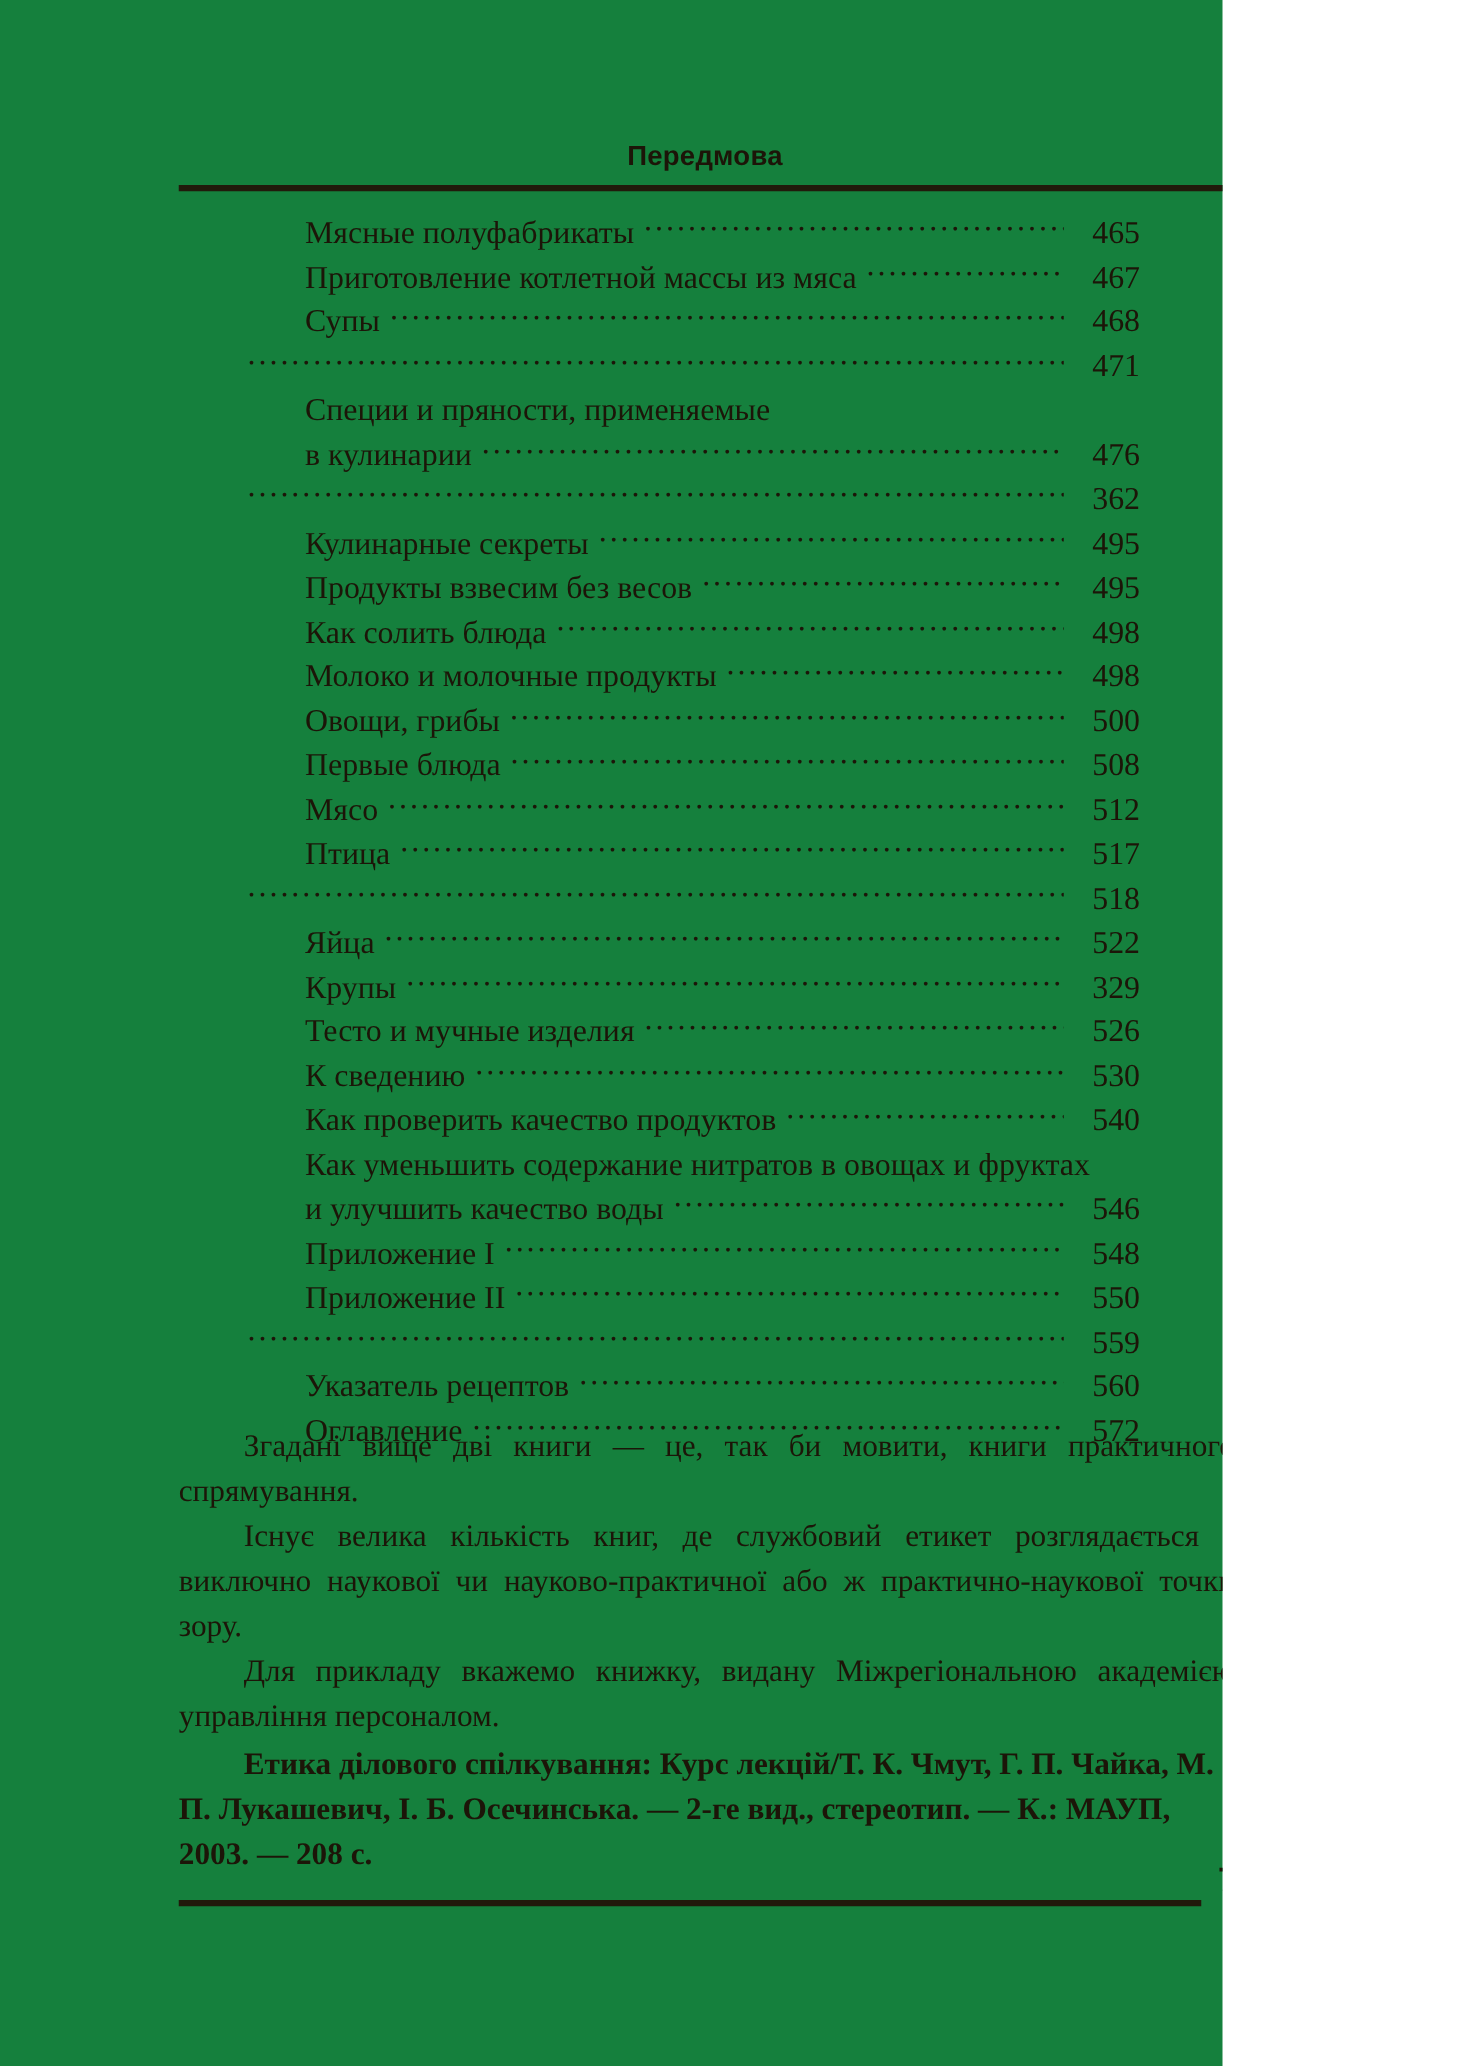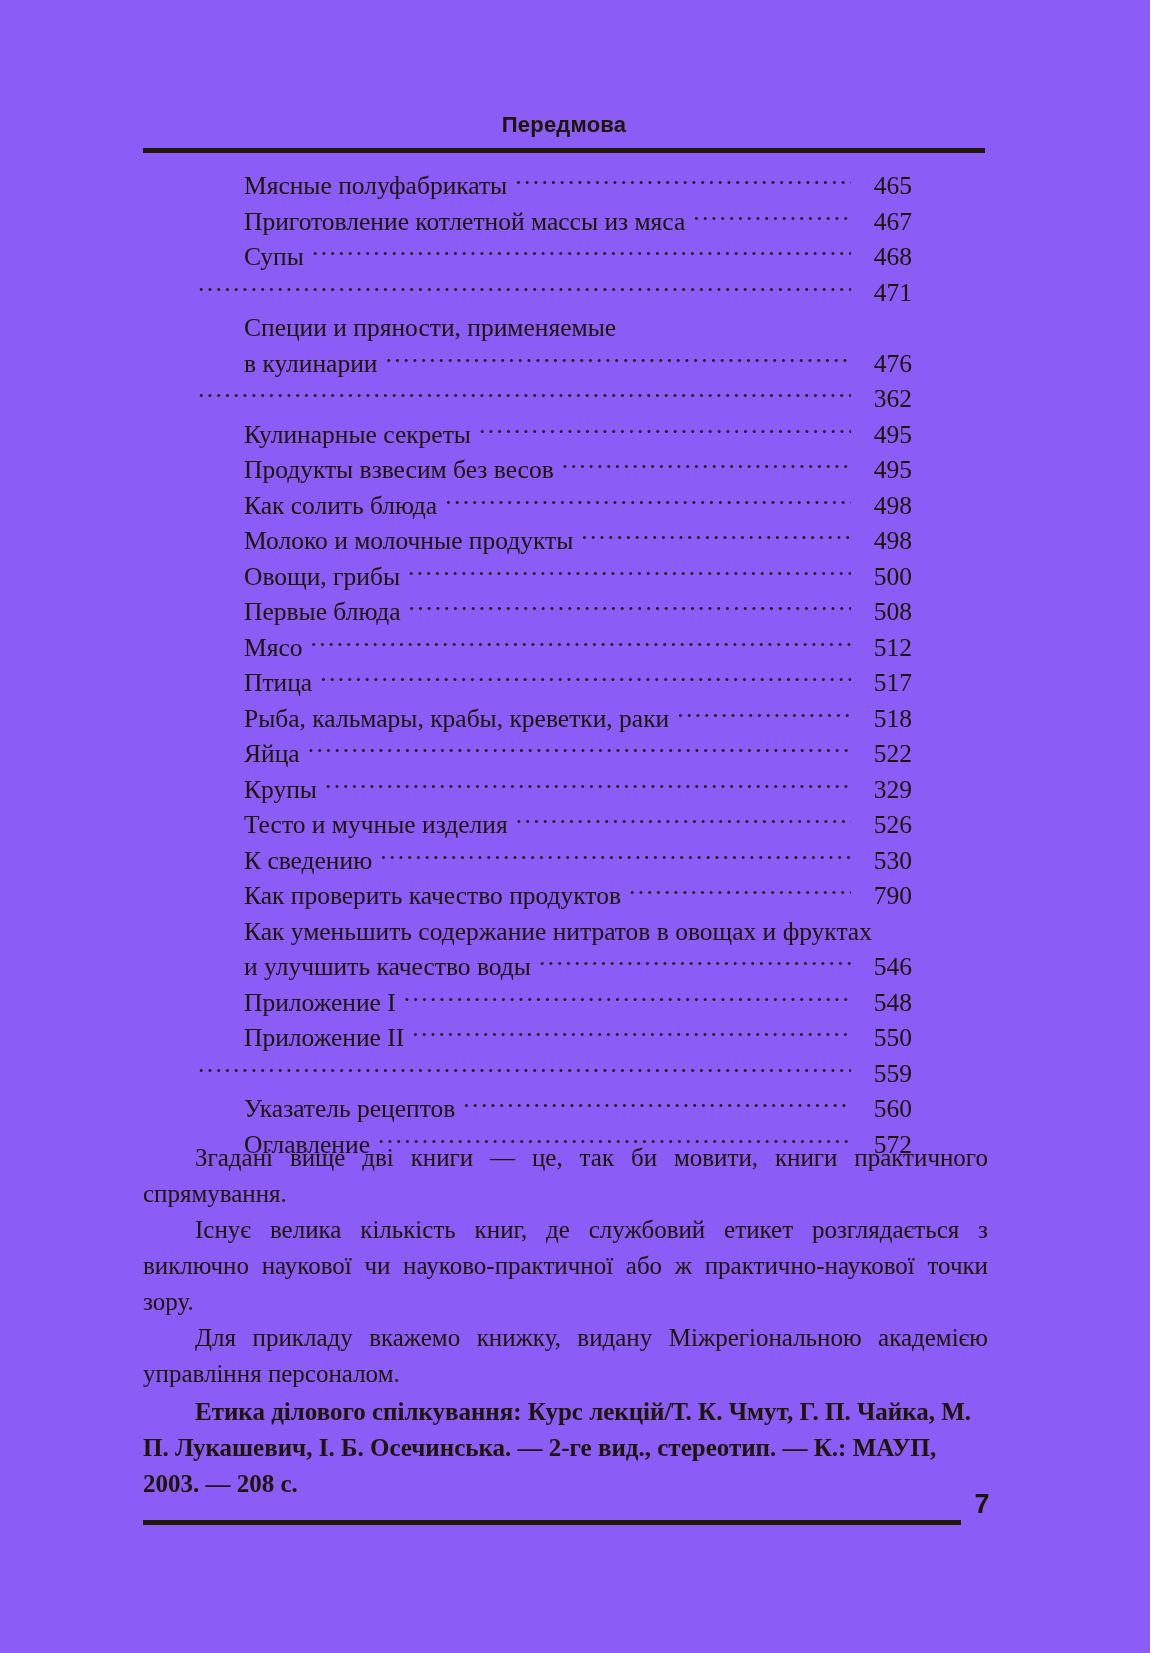--- a/index.html
+++ b/index.html
@@ -2,23 +2,23 @@
 <html><head>
 <meta charset="utf-8">
 <style>
   html, body {
     margin: 0;
     padding: 0;
     background: #ffffff;
   }
   .page {
     position: relative;
-    width: 1150px;
+    width: 978px;
     height: 1653px;
-    background: #8b5cf6;
+    background: #15803d;
     overflow: hidden;
     font-family: "Liberation Serif", "DejaVu Serif", serif;
     color: #1c1508;
   }
 
   
   .running-head {
     position: absolute;
     left: 143px;
     top: 112px;
@@ -203,21 +203,20 @@
         <span class="toc-title">Мясо</span>
         <span class="toc-leader"></span>
         <span class="toc-page">512</span>
       </div>
       <div class="toc-row">
         <span class="toc-title">Птица</span>
         <span class="toc-leader"></span>
         <span class="toc-page">517</span>
       </div>
       <div class="toc-row">
-        <span class="toc-title">Рыба, кальмары, крабы, креветки, раки</span>
         <span class="toc-leader"></span>
         <span class="toc-page">518</span>
       </div>
       <div class="toc-row">
         <span class="toc-title">Яйца</span>
         <span class="toc-leader"></span>
         <span class="toc-page">522</span>
       </div>
       <div class="toc-row">
         <span class="toc-title">Крупы</span>
@@ -230,21 +229,21 @@
         <span class="toc-page">526</span>
       </div>
       <div class="toc-row">
         <span class="toc-title">К сведению</span>
         <span class="toc-leader"></span>
         <span class="toc-page">530</span>
       </div>
       <div class="toc-row">
         <span class="toc-title">Как проверить качество продуктов</span>
         <span class="toc-leader"></span>
-        <span class="toc-page">790</span>
+        <span class="toc-page">540</span>
       </div>
       <div class="toc-row no-leader">
         <span class="toc-title">Как уменьшить содержание нитратов в овощах и фруктах</span>
         <span class="toc-leader"></span>
         <span class="toc-page"></span>
       </div>
       <div class="toc-row">
         <span class="toc-title">и улучшить качество воды</span>
         <span class="toc-leader"></span>
         <span class="toc-page">546</span>

